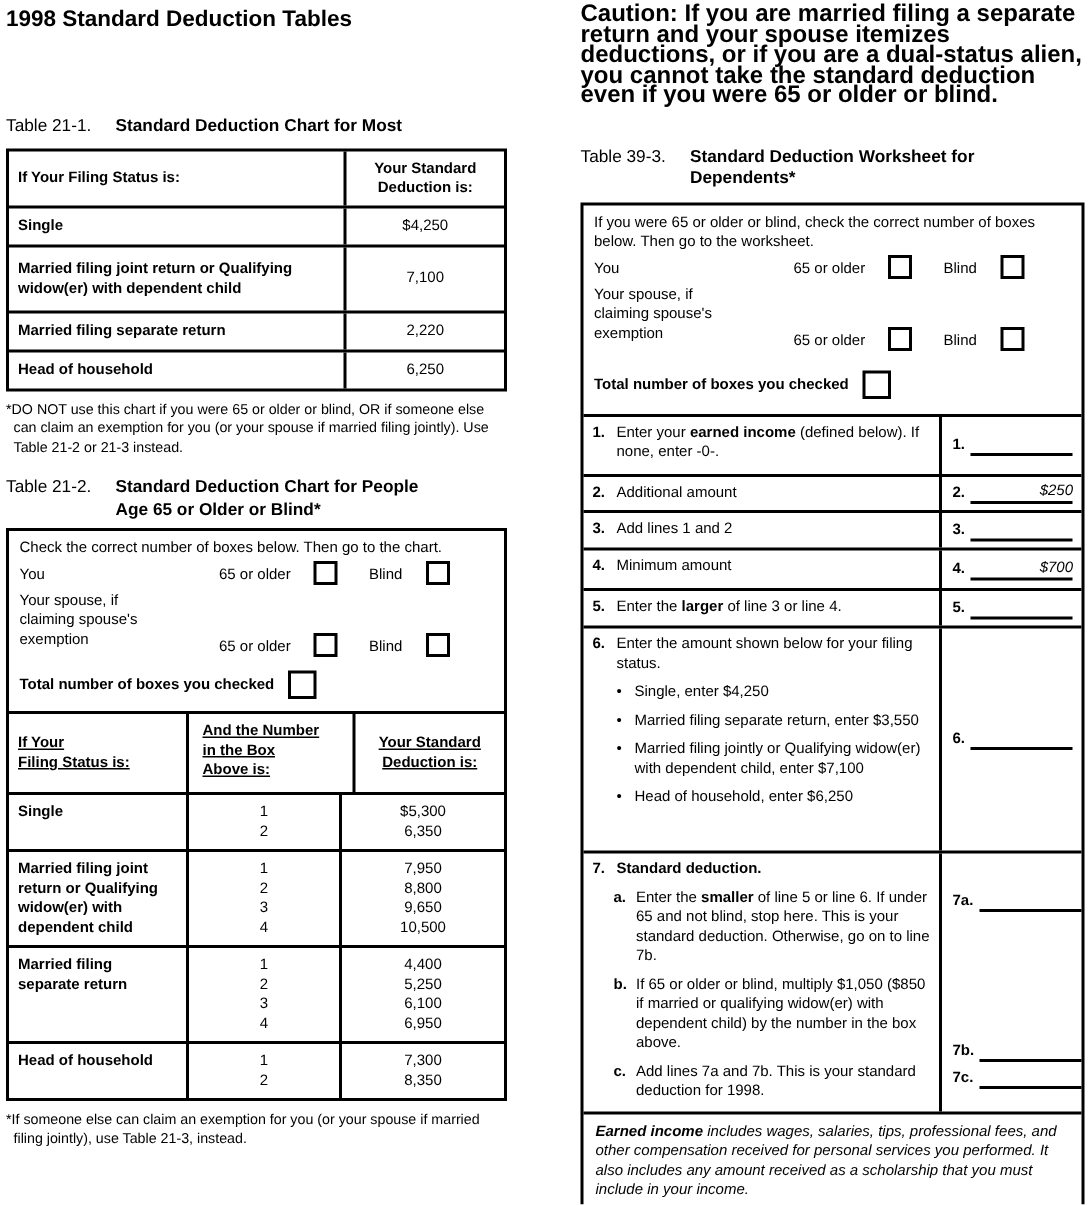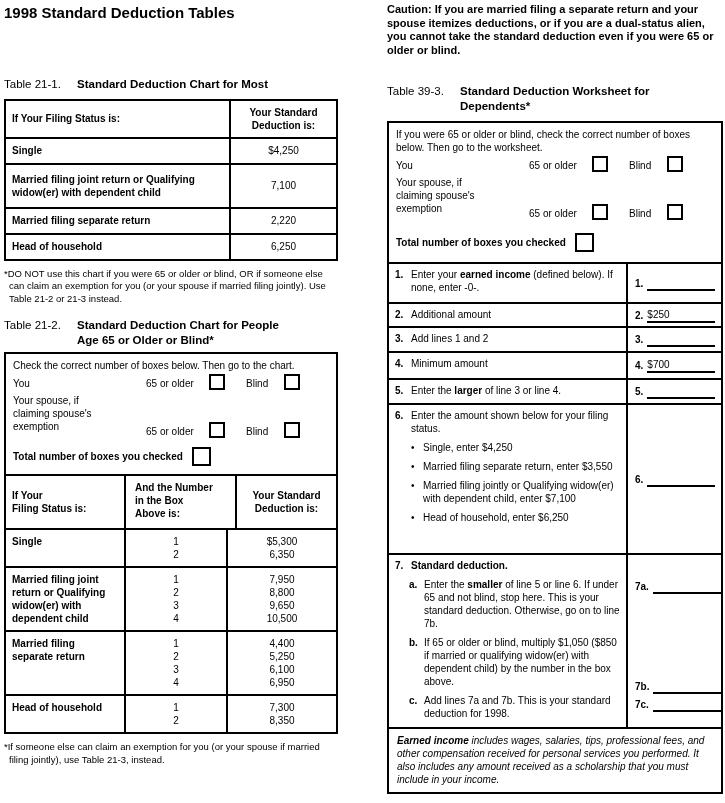--- a/index.html
+++ b/index.html
@@ -2,21 +2,21 @@
 <html><head>
 <meta charset="utf-8">
 <style>
   html,body{margin:0;padding:0;background:#fff;}
   .page{position:relative;width:725px;height:803px;background:#ffffff;color:#000;
         font-family:"Liberation Sans",sans-serif;font-size:10px;line-height:13px;overflow:hidden;}
   .col-left{position:absolute;left:4px;top:5px;width:334px;}
   .col-right{position:absolute;left:387px;top:3px;width:336px;}
 
   .page-title{font-size:15px;line-height:15px;font-weight:bold;}
-  .caution{font-size:11px;line-height:13.5px;font-weight:bold;}
+  .caution{font-size:16px;line-height:13.5px;font-weight:bold;}
 
   .tbl-heading{display:flex;font-size:11.5px;line-height:14.5px;}
   .tbl-heading .lab{flex:none;width:73px;}
   .tbl-heading .ttl{flex:1;font-weight:bold;}
 
   .mt-h1{margin-top:57px;}
   .mt-box{margin-top:7px;}
   .mt-fn{margin-top:7px;}
   .mt-h2{margin-top:13px;}
   .mt-box2{margin-top:5px;}
@@ -60,21 +60,21 @@
   .t2-head .t2-c1{display:flex;align-items:center;white-space:pre-line;}
   .stack div{line-height:13px;}
 
   
   .ws-row{display:flex;border-top:2px solid #000;}
   .ws-text{width:226px;border-right:2px solid #000;padding:4px 5px 4px 6px;}
   .ws-entry{flex:1;display:flex;align-items:center;padding:0 4px 0 7px;}
   .ws-entry7{flex:1;position:relative;}
   .entry{display:flex;align-items:flex-end;}
   .e-label{font-weight:bold;margin-right:4px;line-height:14px;}
-  .e-line{width:68px;border-bottom:2px solid #000;text-align:left;height:13px;line-height:13px;}
+  .e-line{width:68px;border-bottom:2px solid #000;text-align:right;height:13px;line-height:13px;font-style:italic;}
   .entry-abs{position:absolute;left:7px;display:flex;align-items:flex-end;}
   .e7a{top:24px;}.e7b{top:88px;margin-top:36px;}.e7c{top:142px;}
   .ln{display:flex;}
   .ln-num{flex:none;width:16px;font-weight:bold;}
   .ln-body{flex:1;}
   .bullet{display:flex;margin:6px 0 0 16px;}
   .b-dot{flex:none;width:12px;}
   .b-text{flex:1;}
   .sub{display:flex;margin:6px 0 0 14px;}
   .sub-letter{flex:none;width:15px;font-weight:bold;}
@@ -155,21 +155,21 @@
           <span class="ck-box1 cb"></span>
           <span class="ck-blind">Blind</span>
           <span class="ck-box2 cb"></span>
         </div>
         <div class="total-row">
           <span>Total number of boxes you checked</span>
           <span class="cb-big"></span>
         </div>
       </div>
 
-      <div class="t2-row t2-head" style="border-top:none;">
+      <div class="t2-row t2-head" style="border-top:none;text-decoration:underline;">
         <div class="t2-c1" style="white-space:pre-line;">If Your
 Filing Status is:</div>
         <div class="t2-c2">And the Number
 in the Box
 Above is:</div>
         <div class="t2-c3">Your Standard
 Deduction is:</div>
       </div>
       <div class="t2-row">
         <div class="t2-c1">Single</div>

